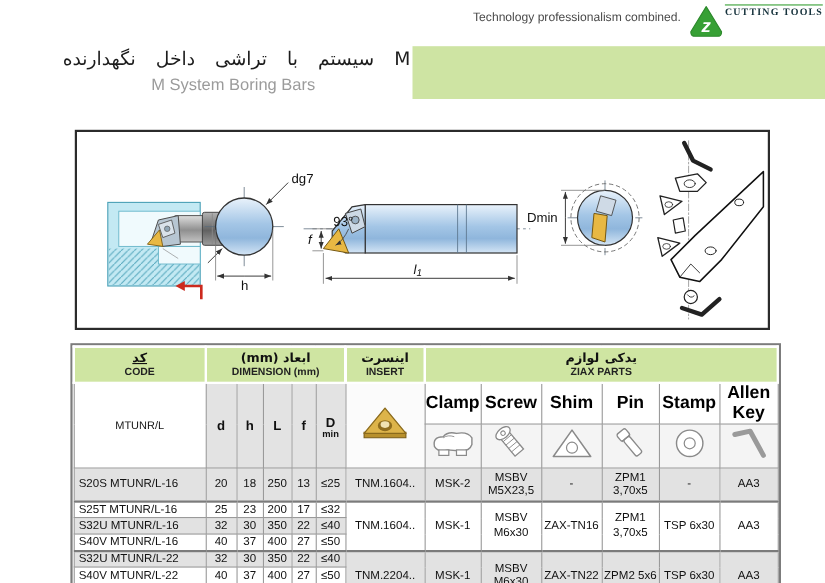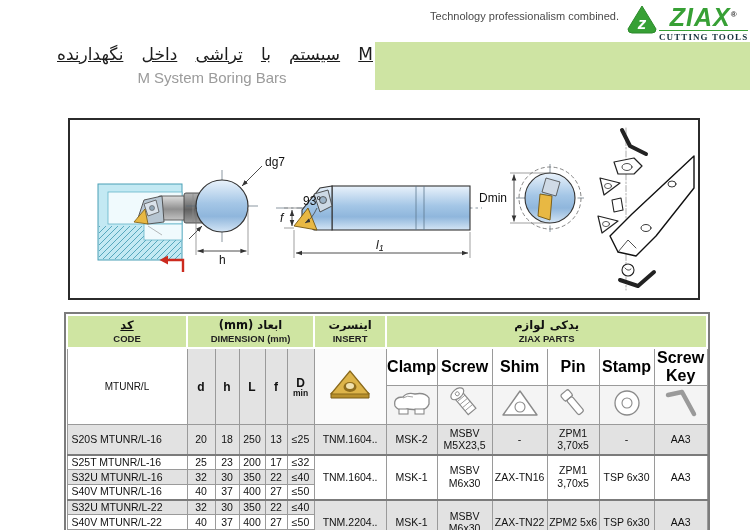--- a/index.html
+++ b/index.html
@@ -13,21 +13,21 @@
   #logo .emb { flex:0 0 30px; margin-top:2px; }
   #logo .ltxt { display:flex; flex-direction:column; align-items:center; margin-left:2px; }
   #brand { font-size:25px; line-height:24px; font-weight:bold; font-style:italic;
            color:#37a035; letter-spacing:1px; white-space:nowrap; }
   #brand sup { font-size:8px; font-style:normal; color:#2c2c2c; }
   #logosub { font-family:"Liberation Serif", serif; font-weight:bold; font-size:9px;
              letter-spacing:1.1px; color:#16323c; border-top:1.5px solid #37a035;
              padding-top:1px; margin-top:1px; white-space:nowrap; }
   #banner { position:absolute; left:375px; top:42px; width:375px; height:48px; background:#cee4a3; }
   #title-fa { position:absolute; left:57px; top:44px; width:316px; display:flex; flex-direction:row;
-              justify-content:space-between; font-size:17px; color:#1c1c1c;text-decoration:underline; }
+              justify-content:space-between; font-size:17px; color:#1c1c1c; }
   #title-en { position:absolute; left:57px; top:69px; width:310px; text-align:center;
               font-size:15px; color:#9b9b9b; }
 
   
   #diagram-box { position:absolute; left:68px; top:118px; width:632px; height:182px;
                  border:2px solid #2b2b2b; background:#fff; }
   .cl  { stroke:#5a6b7a; stroke-width:0.7; stroke-dasharray:12 3 2.5 3; }
   .ext { stroke:#777; stroke-width:0.7; }
   .dim { stroke:#3a3a3a; stroke-width:0.9; }
   .lbl { font-family:"Liberation Sans",sans-serif; font-size:12px; fill:#111; }
@@ -56,21 +56,20 @@
 <body>
 
 <div id="tagline">Technology professionalism combined.</div>
 
 <div id="logo">
   <svg class="emb" width="30" height="32" viewBox="0 0 30 32">
     <path d="M15,1 L29,24 Q29,28 25,28 L5,28 Q1,28 1,24 Z" fill="#37a035" stroke="#2d8a2c" stroke-width="1" stroke-linejoin="round"></path>
     <text x="15" y="24" text-anchor="middle" font-size="17" font-weight="bold" font-style="italic" font-family="Liberation Sans, sans-serif" fill="#ffffff">z</text>
   </svg>
   <div class="ltxt">
-    <div id="brand"><span>ZIAX</span><sup>®</sup></div>
     <div id="logosub">CUTTING TOOLS</div>
   </div>
 </div>
 
 <div id="banner"></div>
 
 <div id="title-fa" class="fa">
   <span>نگهدارنده</span>
   <span>داخل</span>
   <span>تراشی</span>
@@ -257,21 +256,21 @@
         <polygon points="25,4 44,27 6,27" fill="#ddb44a" stroke="#8a6a1c" stroke-width="1.2" stroke-linejoin="round"></polygon>
         <ellipse cx="25" cy="20" rx="6.5" ry="5" fill="#8f6d1d"></ellipse>
         <ellipse cx="25" cy="19" rx="4" ry="3" fill="#f0e2b2"></ellipse>
       </svg>
     </th>
     <th>Clamp</th>
     <th>Screw</th>
     <th>Shim</th>
     <th>Pin</th>
     <th>Stamp</th>
-    <th>Screw Key</th>
+    <th>Allen Key</th>
   </tr>
 
   <tr class="picons">
     <th>
       <svg width="42" height="28" viewBox="0 0 42 28">
         <path d="M4,17 Q2,8 12,8 Q16,3 24,5 Q34,3 38,9 L38,15 Q36,21 28,21 L16,20 Q8,23 4,17 Z" fill="#fff" stroke="#8a8a8a" stroke-width="1.3"></path>
         <rect x="8" y="20" width="9" height="5" fill="#fff" stroke="#8a8a8a" stroke-width="1.1"></rect>
         <rect x="24" y="20" width="9" height="5" fill="#fff" stroke="#8a8a8a" stroke-width="1.1"></rect>
         <path d="M12,9 Q16,6 22,8" fill="none" stroke="#8a8a8a" stroke-width="0.8"></path>
       </svg>

